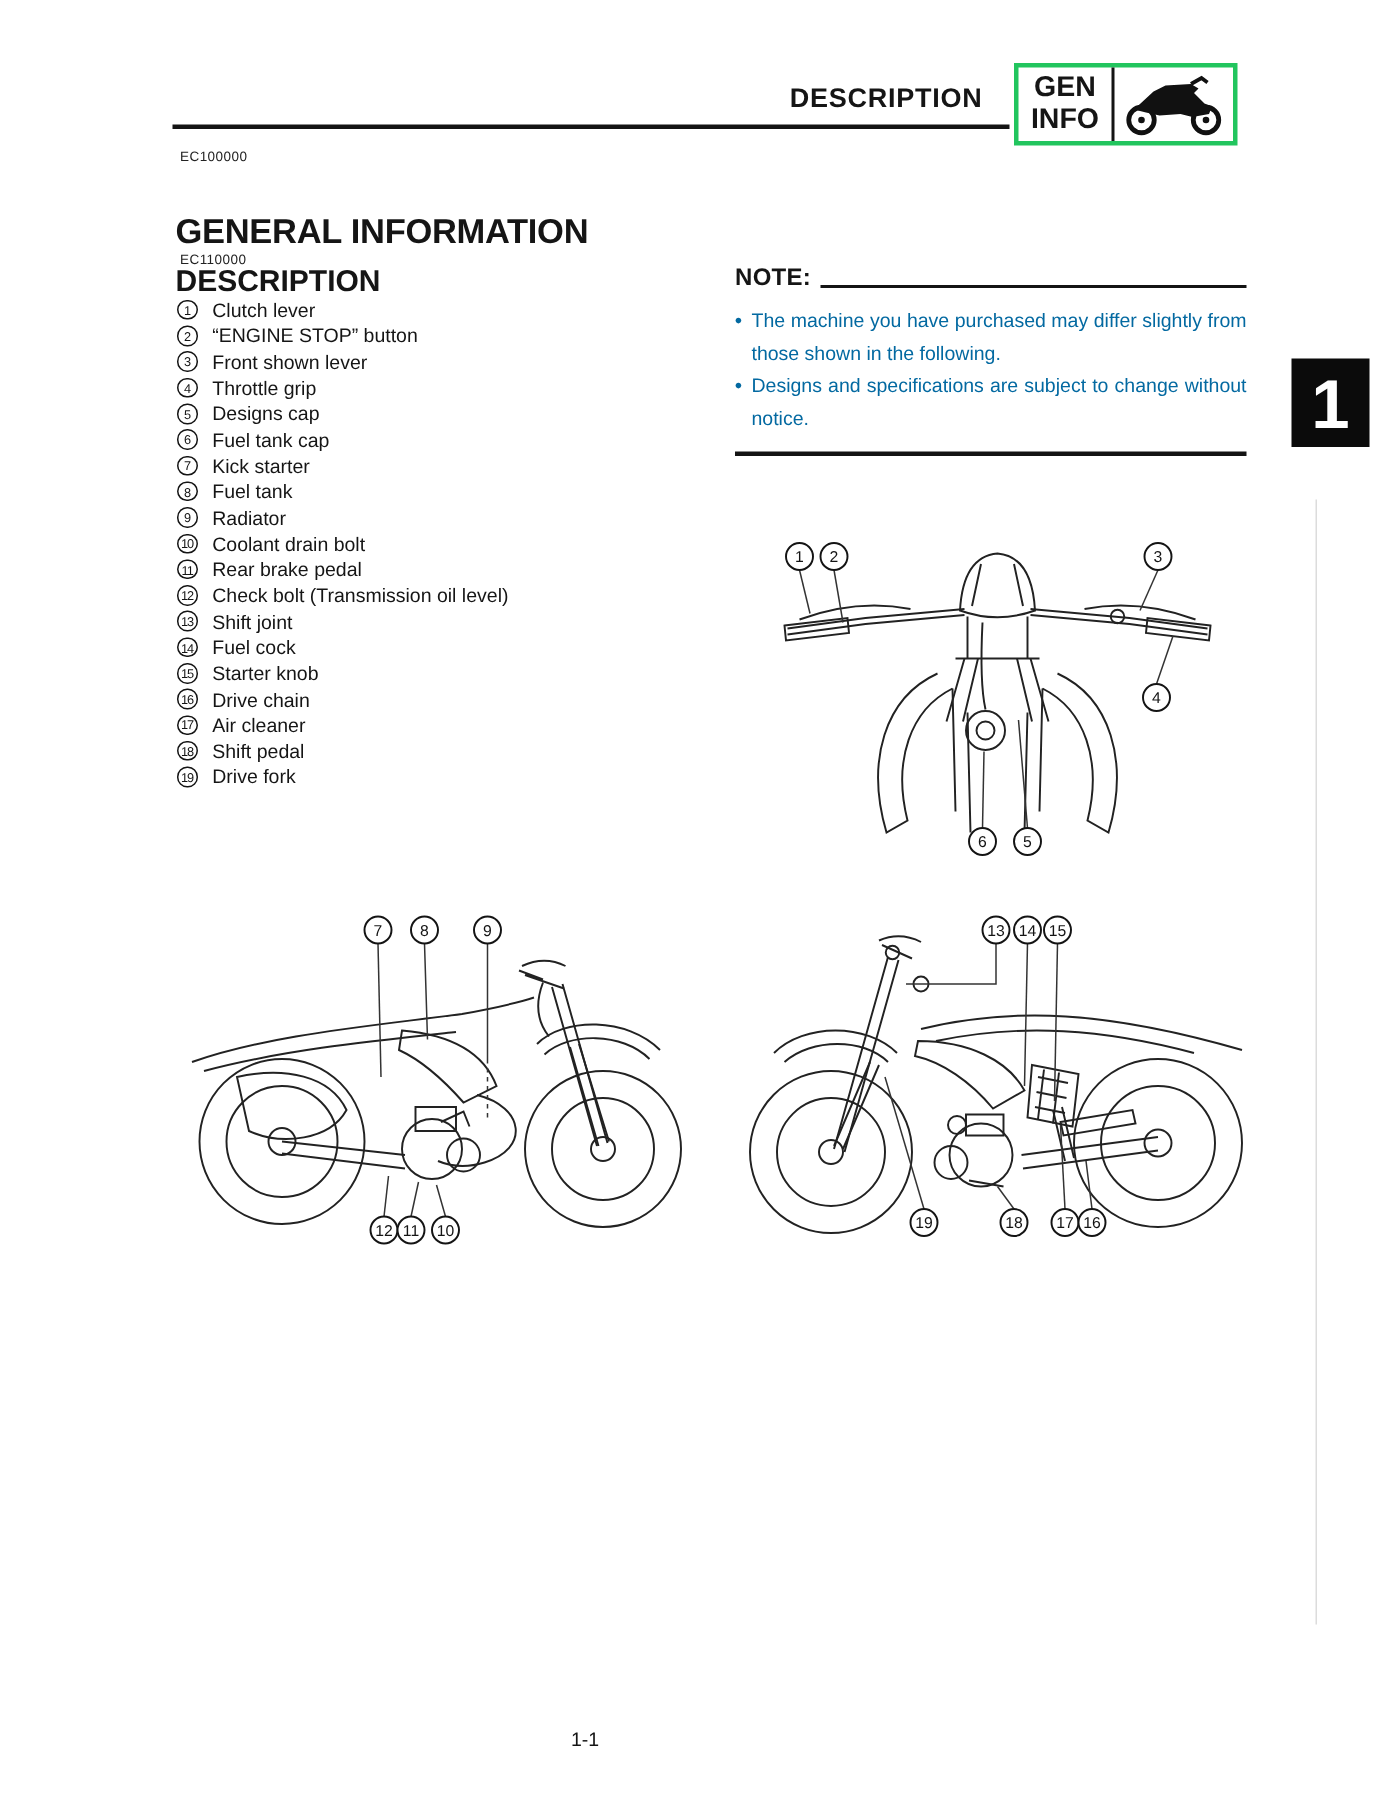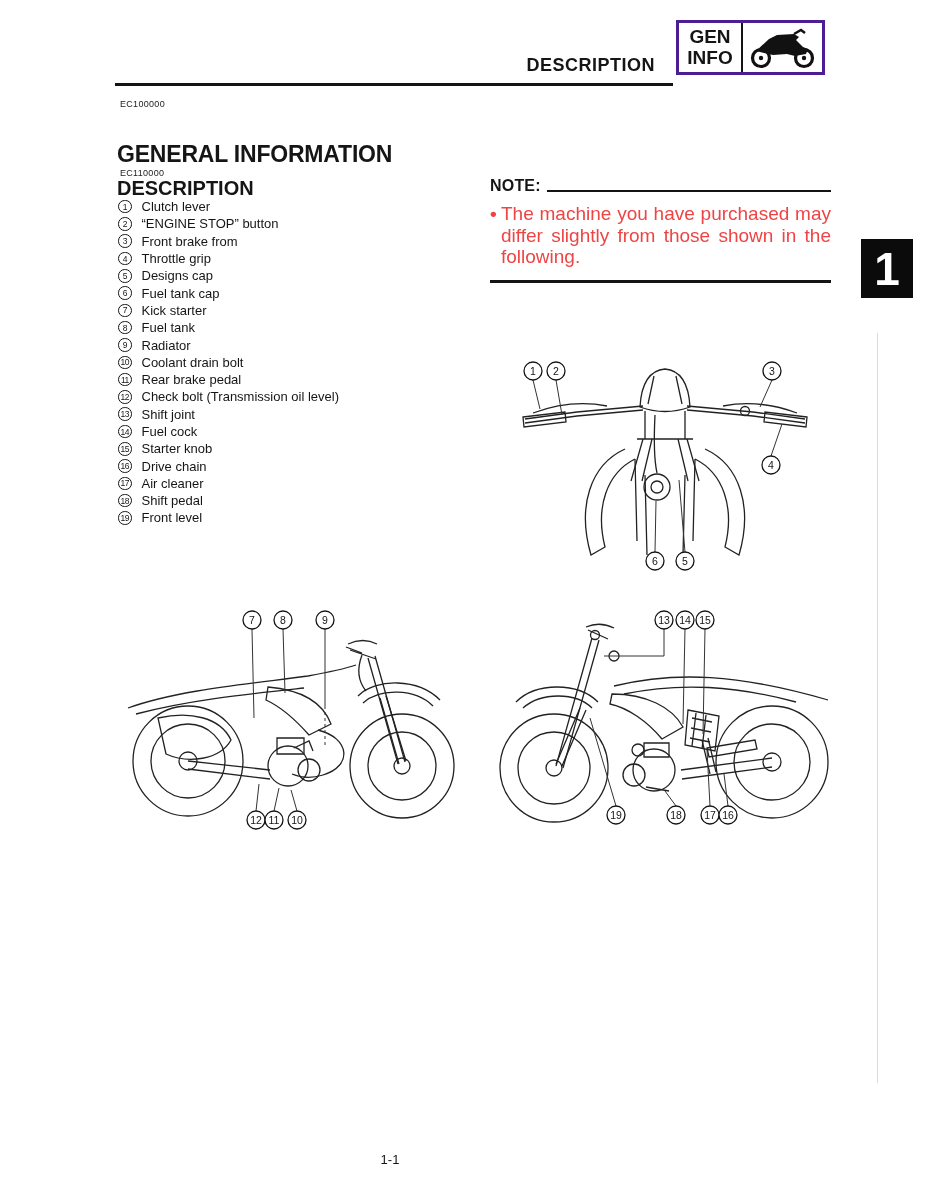--- a/index.html
+++ b/index.html
@@ -3,21 +3,21 @@
 <meta charset="utf-8">
 <style>
   html,body{margin:0;padding:0;background:#fff;}
   body{font-family:"Liberation Sans",sans-serif;color:#151515;}
   #page{position:relative;width:933px;height:1200px;background:#fff;overflow:hidden;}
 
   
   .hdr-title{position:absolute;left:300px;top:55px;width:355px;text-align:right;
     font-size:18px;font-weight:bold;letter-spacing:.5px;}
   .hdr-rule{position:absolute;left:115px;top:83px;width:558px;height:3px;background:#141414;}
-  .tabbox{position:absolute;left:676px;top:20px;width:149px;height:55px;border:3px solid #4c1d95;
+  .tabbox{position:absolute;left:676px;top:42px;width:149px;height:55px;border:3px solid #22c55e;
     display:flex;box-sizing:border-box;background:#fff;}
   .tabbox-left{flex:0 0 62px;border-right:2px solid #141414;display:flex;flex-direction:column;
     align-items:center;justify-content:center;font-weight:bold;font-size:19px;line-height:1.08;}
   .tabbox-right{flex:1;display:flex;align-items:center;justify-content:center;}
 
   
   .chapter-tab{position:absolute;left:861px;top:239px;width:52px;height:59px;background:#0b0b0b;
     color:#fff;display:flex;align-items:center;justify-content:center;
     font-size:46px;font-weight:bold;}
 
@@ -34,22 +34,22 @@
   .circ{flex:0 0 auto;width:13.5px;height:13.5px;border:1.2px solid #141414;border-radius:50%;
     display:inline-flex;align-items:center;justify-content:center;
     font-size:8.5px;letter-spacing:-.6px;margin-right:10px;box-sizing:border-box;}
 
   
   .note{position:absolute;left:490px;top:177px;width:341px;}
   .note-head{display:flex;align-items:flex-end;height:18px;text-align:right;}
   .note-title{font-size:16px;font-weight:bold;letter-spacing:.2px;}
   .note-head .fill-rule{flex:1;height:2.5px;background:#141414;margin-left:6px;margin-bottom:3px;}
   .note-body{margin-top:8px;}
-  .bullet{position:relative;padding-left:11px;font-size:19px;line-height:21.5px;
-    text-align:justify;color:#ef4444;}
+  .bullet{position:relative;padding-left:11px;font-size:13px;line-height:21.5px;
+    text-align:justify;color:#0369a1;}
   .bullet::before{content:"\2022";position:absolute;left:0;top:0;font-weight:bold;}
   .note-rule{height:3px;background:#141414;margin-top:12px;}
 
   
   .fig{position:absolute;}
   .fig-front{left:495px;top:355px;}
   .fig-left{left:118px;top:598px;}
   .fig-right{left:496px;top:598px;}
   .fig svg text{font-family:"Liberation Sans",sans-serif;font-size:10.5px;fill:#141414;}
 
@@ -95,21 +95,21 @@
     <li class="part">
         <span class="circ">1</span>
         <span>Clutch lever</span>
       </li>
     <li class="part">
         <span class="circ">2</span>
         <span>“ENGINE STOP” button</span>
       </li>
     <li class="part">
         <span class="circ">3</span>
-        <span>Front brake from</span>
+        <span>Front shown lever</span>
       </li>
     <li class="part">
         <span class="circ">4</span>
         <span>Throttle grip</span>
       </li>
     <li class="part">
         <span class="circ">5</span>
         <span>Designs cap</span>
       </li>
     <li class="part">
@@ -159,31 +159,32 @@
     <li class="part">
         <span class="circ">17</span>
         <span>Air cleaner</span>
       </li>
     <li class="part">
         <span class="circ">18</span>
         <span>Shift pedal</span>
       </li>
     <li class="part">
         <span class="circ">19</span>
-        <span>Front level</span>
+        <span>Drive fork</span>
       </li>
   </ul>
 
   <div class="note">
     <div class="note-head">
       <span class="note-title">NOTE:</span>
       <span class="fill-rule"></span>
     </div>
     <div class="note-body">
       <div class="bullet">The machine you have purchased may differ slightly from those shown in the following.</div>
+      <div class="bullet">Designs and specifications are subject to change without notice.</div>
     </div>
     <div class="note-rule"></div>
   </div>
 
   <div class="fig fig-front">
     <svg width="340" height="220" viewBox="0 0 340 220">
       <g stroke="#222" fill="none" stroke-width="1.3">
         <path d="M145,52 Q147,16 170,14 Q193,16 195,52 Q170,61 145,52 Z"></path>
         <path d="M153,49 L159,21 M187,49 L181,21"></path>
         <path d="M30,64 L82,57 L148,51"></path>

